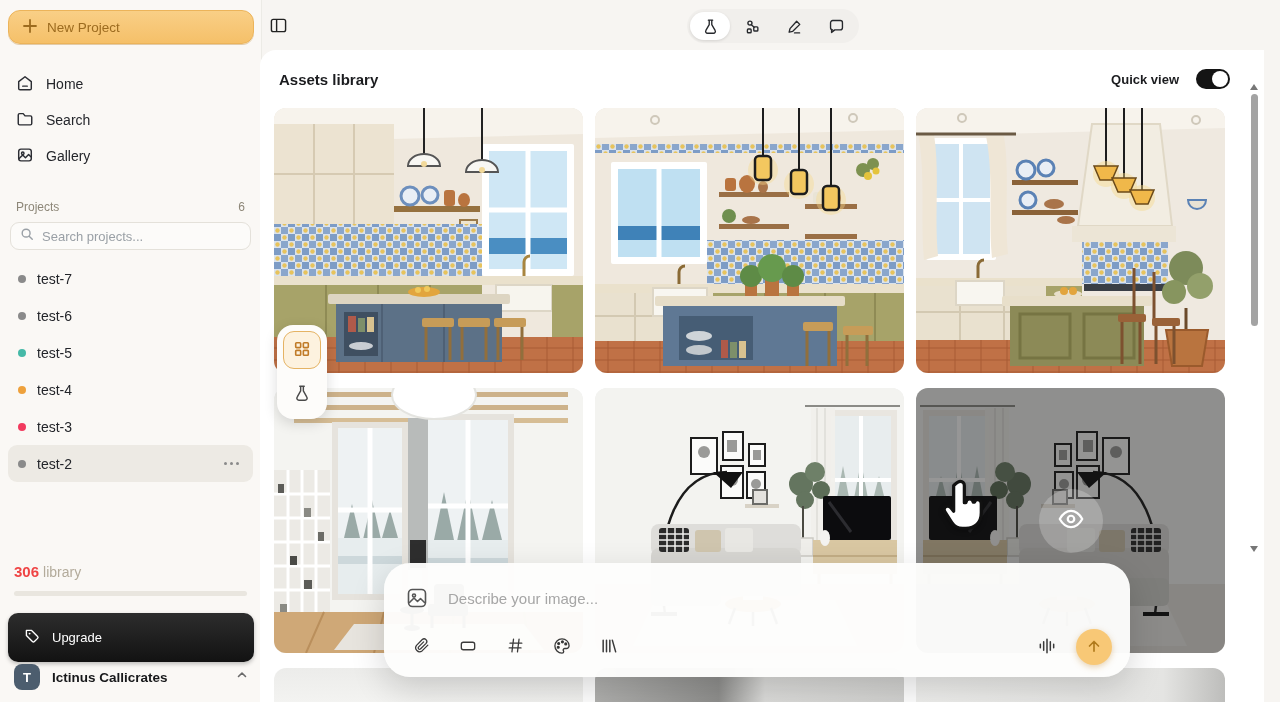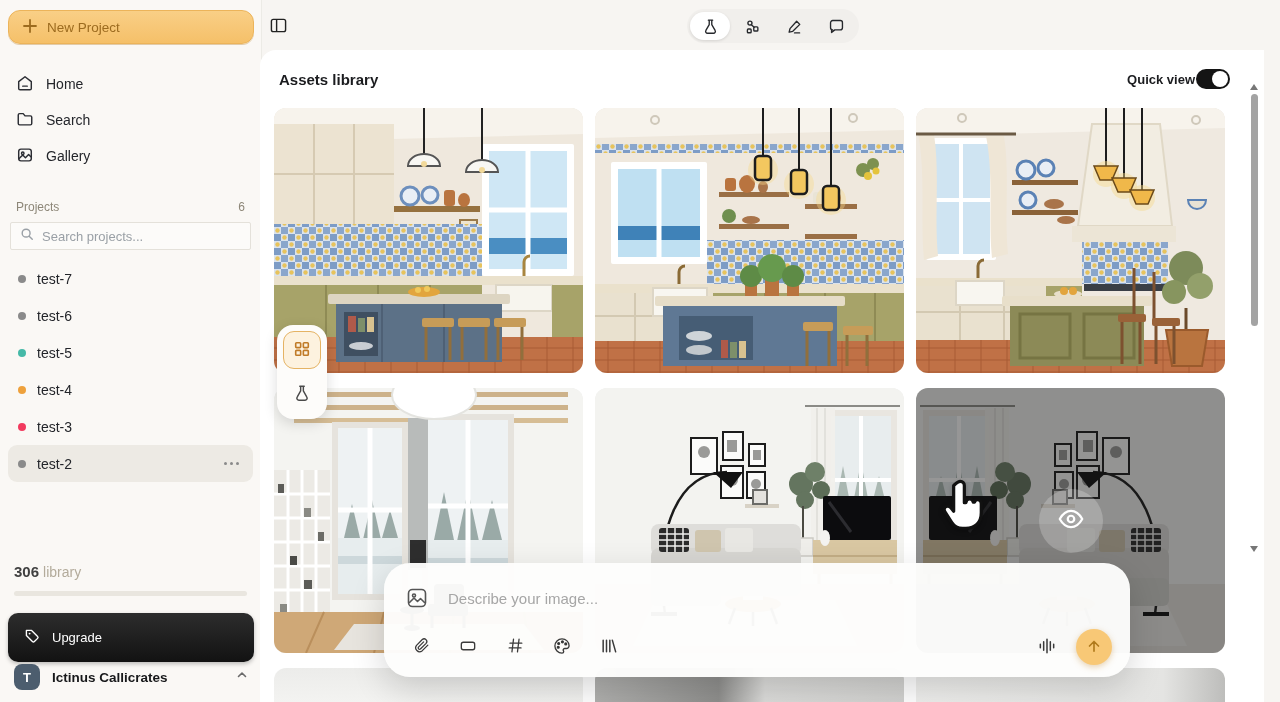--- a/index.html
+++ b/index.html
@@ -9,32 +9,32 @@
   
   .sidebar { position:absolute; left:0; top:0; width:262px; height:702px; background:#faf8f5; border-right:1px solid #ecebe6; padding:10px 8px; }
   .new-project-btn { width:246px; height:34px; display:flex; align-items:center; gap:10px; padding:0 14px;
     background:linear-gradient(180deg,#f9cf86,#f5c069); border:1px solid #ecb45a; border-radius:12px;
     box-shadow:0 1px 0 rgba(180,120,30,.35); color:#9c6b1f; font-size:13.5px; font-weight:500; cursor:pointer; }
   .new-project-btn svg { stroke:#9c6b1f; }
   .nav { margin-top:22px; display:flex; flex-direction:column; }
   .nav-item { display:flex; align-items:center; gap:12px; height:36px; padding:0 8px; border-radius:8px; font-size:14px; color:#24262b; cursor:pointer; }
   .nav-item svg { stroke:#2b2d33; }
   .proj-header { display:flex; justify-content:space-between; align-items:center; margin:26px 8px 8px; font-size:12px; color:#8d8778; }
-  .search-box { display:flex; align-items:center; gap:8px; height:28px; margin:0 2px; padding:0 9px; border:1px solid #e4e1da; border-radius:2px; background:#fcfbf9; }
+  .search-box { display:flex; align-items:center; gap:8px; height:28px; margin:0 2px; padding:0 9px; border:1px solid #e4e1da; border-radius:9px; background:#fcfbf9; }
   .search-box input { border:0; outline:0; background:transparent; font-size:13px; width:100%; color:#333; font-family:inherit; }
   .search-box input::placeholder { color:#9aa0a6; }
   .proj-list { margin-top:10px; display:flex; flex-direction:column; }
   .proj-item { display:flex; align-items:center; gap:11px; height:37px; padding:0 10px; border-radius:9px; font-size:14px; color:#23252a; cursor:pointer; }
   .proj-item.selected { background:#edeae4; }
   .proj-dot { width:8px; height:8px; border-radius:50%; background:#8a8a8a; flex:none; }
   .proj-more { margin-left:auto; display:flex; gap:3px; padding:4px; }
   .proj-more i { width:3px; height:3px; border-radius:50%; background:#8a8a8a; }
   .credits-wrap { position:absolute; left:14px; right:14px; top:563px; }
   .credits-line { font-size:14px; color:#b3ab9b; }
-  .credits-line b { color:#404040; font-size:15px; font-weight:700; margin-right:4px; }
+  .credits-line b { color:#ef4444; font-size:15px; font-weight:700; margin-right:4px; }
   .credits-bar { margin-top:11px; height:5px; border-radius:3px; background:#e9e6df; }
   .upgrade-btn { position:absolute; left:8px; top:613px; width:246px; height:49px; display:flex; align-items:center; gap:12px; padding:0 16px;
     background:linear-gradient(180deg,#2d2d2d,#121212); border:none; border-radius:10px; color:#fff; font-size:13px; font-weight:500; cursor:pointer;
     box-shadow:0 2px 4px rgba(0,0,0,.25); font-family:inherit; }
   .upgrade-btn svg { stroke:#fff; }
   .user-row { position:absolute; left:14px; right:12px; top:660px; height:34px; display:flex; align-items:center; gap:12px; cursor:pointer; }
   .avatar { width:26px; height:26px; border-radius:8px; background:#4c5d6e; color:#fff; font-size:13px; font-weight:700; display:flex; align-items:center; justify-content:center; }
   .user-name { font-size:13.5px; font-weight:700; color:#17181a; flex:1; }
 
   
@@ -42,21 +42,21 @@
   .topbar { height:50px; display:flex; align-items:center; padding:0 0 0 18px; }
   .panel-toggle { width:28px; height:28px; display:flex; align-items:center; justify-content:center; background:none; border:none; cursor:pointer; }
   .seg { position:absolute; left:441px; top:9px; display:flex; gap:2px; background:#f1efec; border-radius:999px; padding:3px; }
   .seg-item { width:40px; height:28px; border:none; background:transparent; border-radius:999px; display:flex; align-items:center; justify-content:center; cursor:pointer; }
   .seg-item.active { background:#fff; box-shadow:0 1px 3px rgba(0,0,0,.12); }
   .seg-item svg { stroke:#26282c; }
 
   .content-panel { position:absolute; left:14px; top:50px; right:0; height:652px; background:#fff; border-top-left-radius:16px; overflow:hidden; }
   .content-header { height:58px; display:flex; align-items:center; padding:0 34px 0 19px; }
   .page-title { font-size:15px; font-weight:700; color:#1b1c1f; }
-  .quick-view { margin-left:auto; display:flex; align-items:center; gap:1px; }
+  .quick-view { margin-left:auto; display:flex; align-items:center; gap:17px; }
   .quick-view-label { font-size:13px; font-weight:600; color:#1b1c1f; }
   .toggle { width:34px; height:20px; border-radius:999px; background:#c9c9c9; position:relative; cursor:pointer; }
   .toggle.on { background:#141414; }
   .toggle .knob { position:absolute; top:2px; left:2px; width:16px; height:16px; border-radius:50%; background:#fff; transition:left .15s; }
   .toggle.on .knob { left:16px; }
 
   .grid { padding:0 0 0 14px; display:grid; grid-template-columns:repeat(3,309px); grid-auto-rows:265px; gap:15px 12px; }
   .card { border-radius:12px; overflow:hidden; position:relative; background:#eee; cursor:pointer; }
   .card svg.scene { display:block; width:100%; height:100%; }
   .card.partial { height:34px; border-radius:12px 12px 0 0; }

